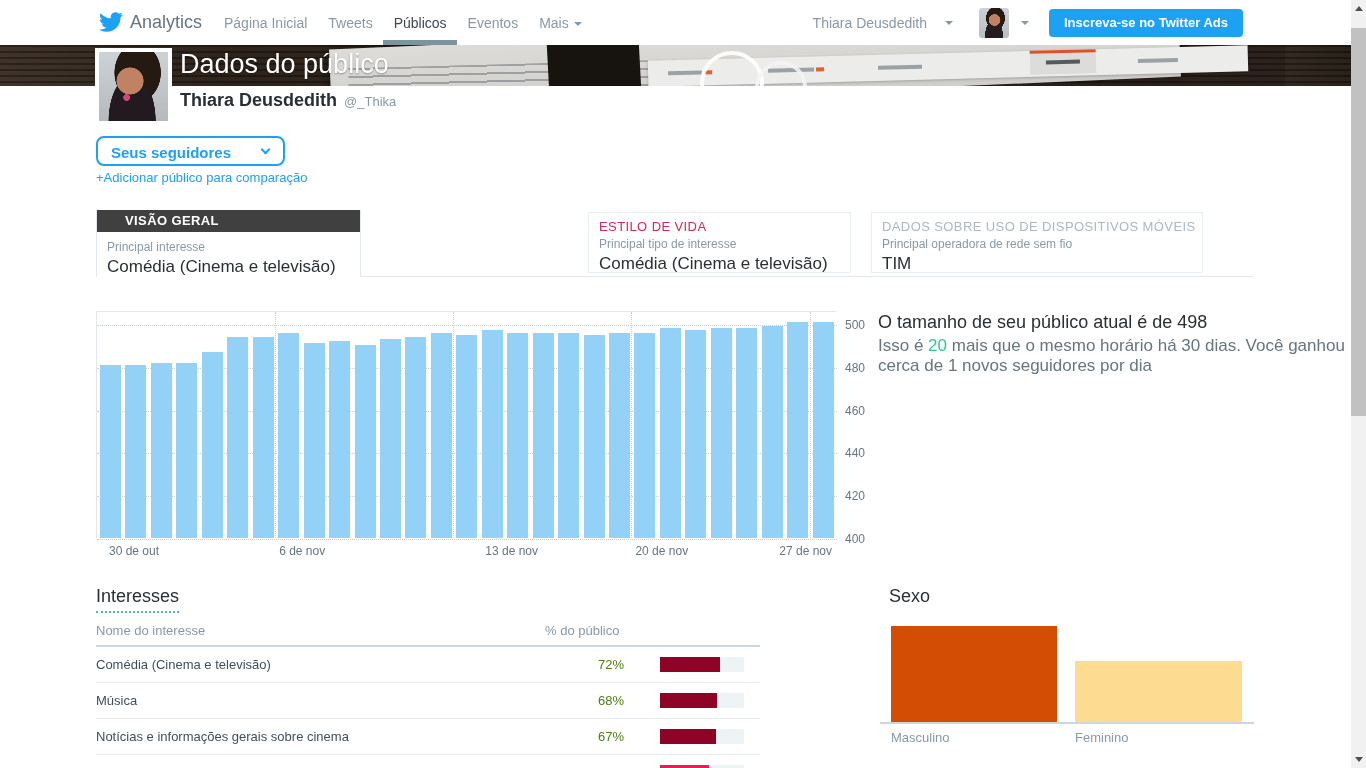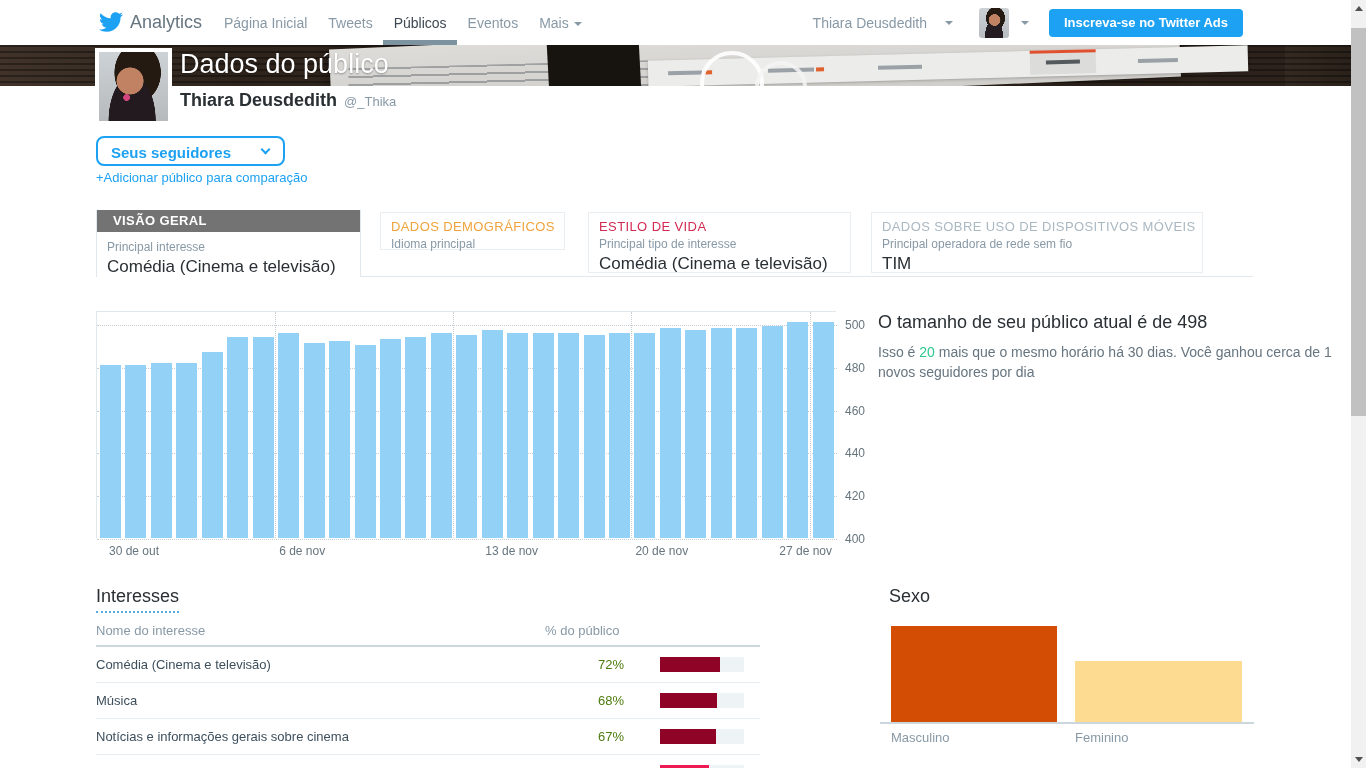--- a/index.html
+++ b/index.html
@@ -70,41 +70,41 @@
   .chev { position:absolute; width:7px; height:7px; border-right:2px solid #1da1f2; border-bottom:2px solid #1da1f2; transform:rotate(45deg); right:14px; top:8px; }
   .add-link { position:absolute; left:96px; top:170px; font-size:13px; color:#1da1f2; cursor:pointer; }
 
   
   .tab-line { position:absolute; left:361px; top:276px; width:892px; height:1px; background:#e1e8ed; }
   .tab { position:absolute; background:#fff; cursor:pointer; }
   .tab .tab-label { font-size:13px; letter-spacing:.4px; padding:6px 0 0 10px; white-space:nowrap; }
   .tab .tab-sub { font-size:12px; color:#8899a6; padding:3px 0 0 10px; white-space:nowrap; }
   .tab .tab-value { font-size:17px; color:#292f33; padding:3px 0 0 10px; white-space:nowrap; }
   .tab.t1 { left:96px; top:210px; width:265px; height:67px; border-left:1px solid #e1e8ed; border-right:1px solid #e1e8ed; }
-  .tab.t1 .tab-head { height:22px; background:#737373; color:#fff; font-size:13px; font-weight:bold; letter-spacing:.4px; line-height:22px; padding-left:16px; }
+  .tab.t1 .tab-head { height:22px; background:#404040; color:#fff; font-size:13px; font-weight:bold; letter-spacing:.4px; line-height:22px; padding-left:28px; }
   .tab.t1 .tab-sub { padding-top:8px; }
   .tab.t2 { left:380px; top:212px; width:185px; height:38px; border:1px solid #e8eef2; }
   .tab.t2 .tab-label { color:#f0a33c; }
   .tab.t3 { left:588px; top:212px; width:263px; height:61px; border:1px solid #e8eef2; }
   .tab.t3 .tab-label { color:#d22a52; }
   .tab.t4 { left:871px; top:212px; width:332px; height:61px; border:1px solid #e8eef2; }
   .tab.t4 .tab-label { color:#aab8c2; }
 
   
   .chart-plot { position:absolute; left:96px; top:311px; width:740px; height:227px; border-top:1px solid #e1e8ed; border-left:1px solid #e1e8ed; }
   .grid-h { position:absolute; left:0; width:740px; height:0; border-top:1px dotted #c8cfd4; }
   .grid-v { position:absolute; top:0; bottom:0; width:0; border-left:1px dotted #c8cfd4; }
   .fbar { position:absolute; bottom:0; width:21px; background:#93d1f7; }
   .ylab { position:absolute; left:748px; font-size:12px; color:#67757f; }
   .xlab { position:absolute; top:232px; font-size:12px; color:#67757f; white-space:nowrap; }
 
   
   .summary { position:absolute; left:878px; top:312px; width:478px; }
   .summary h2 { font-size:18px; font-weight:normal; color:#292f33; }
-  .summary p { font-size:14px; color:#66757f; line-height:20px; margin-top:9px; }
+  .summary p { font-size:17px; color:#66757f; line-height:20px; margin-top:3px; }
   .summary .delta { color:#2fc78f; }
 
   
   .interests { position:absolute; left:96px; top:586px; width:664px; }
   .int-title { display:inline-block; font-size:18px; color:#292f33; border-bottom:2px dotted #56abe0; padding-bottom:4px; }
   .int-header { display:grid; grid-template-columns:1fr 215px; margin-top:10px; padding-bottom:7px; border-bottom:2px solid #ccd6dd; }
   .int-header span { font-size:13px; color:#8899a6; }
   .int-row { display:grid; grid-template-columns:1fr 54px 100px; column-gap:8px; align-items:center; height:36px; border-bottom:1px solid #e6ecf0; }
   .int-name { font-size:13px; color:#3d4f5c; }
   .int-pct { font-size:13px; color:#4d7c0f; text-align:left; }
@@ -204,24 +204,20 @@
     <span class="audience-dd-label">Seus seguidores</span>
     <span class="chev"></span>
   </div>
   <div class="add-link">+Adicionar público para comparação</div>
 
   <div class="tab-line"></div>
   <div class="tab t1">
     <div class="tab-head">VISÃO GERAL</div>
     <div class="tab-sub">Principal interesse</div>
     <div class="tab-value">Comédia (Cinema e televisão)</div>
-  </div>
-  <div class="tab t2">
-    <div class="tab-label">DADOS DEMOGRÁFICOS</div>
-    <div class="tab-sub">Idioma principal</div>
   </div>
   <div class="tab t3">
     <div class="tab-label">ESTILO DE VIDA</div>
     <div class="tab-sub">Principal tipo de interesse</div>
     <div class="tab-value">Comédia (Cinema e televisão)</div>
   </div>
   <div class="tab t4">
     <div class="tab-label">DADOS SOBRE USO DE DISPOSITIVOS MÓVEIS</div>
     <div class="tab-sub">Principal operadora de rede sem fio</div>
     <div class="tab-value">TIM</div>

